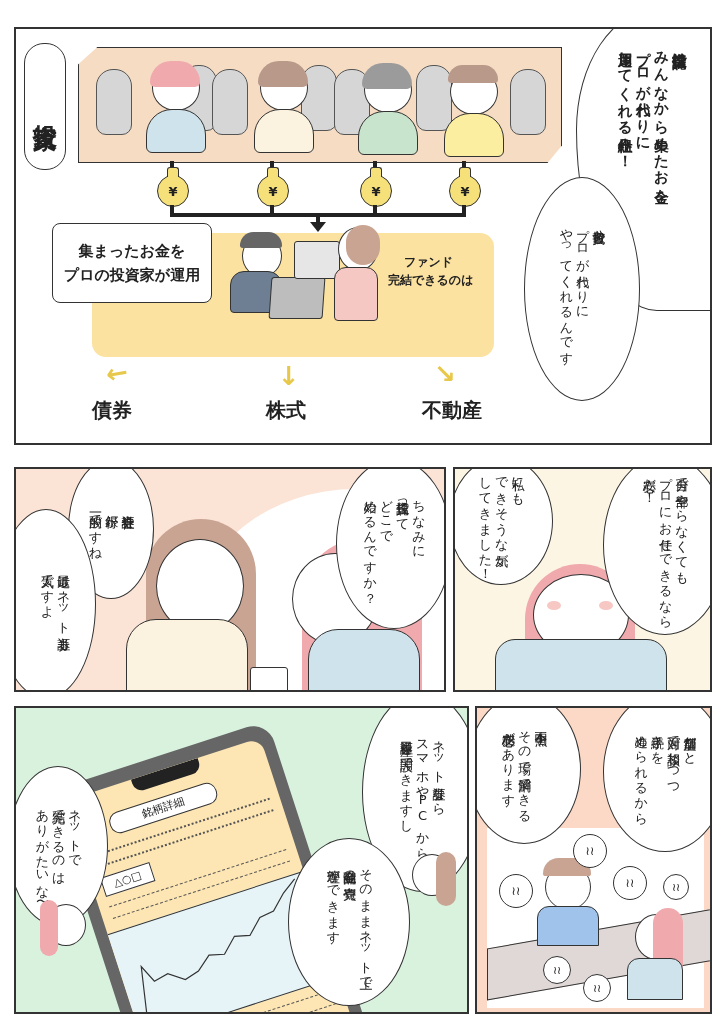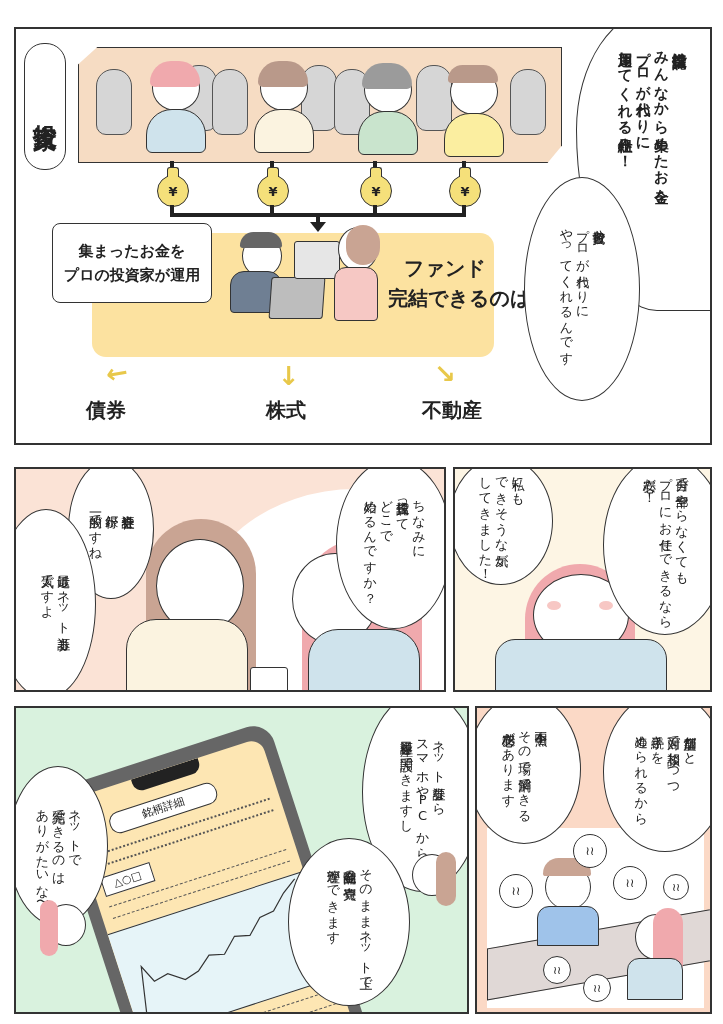--- a/index.html
+++ b/index.html
@@ -17,21 +17,21 @@
   .person{position:absolute;width:62px;height:86px;}
   .person .head{position:absolute;left:8px;top:0;width:46px;height:44px;border-radius:50%;background:#fff;border:1.2px solid #333;}
   .person .hair{position:absolute;left:6px;top:-4px;width:50px;height:26px;border-radius:25px 25px 6px 6px;}
   .person .body{position:absolute;left:2px;top:44px;width:58px;height:42px;border-radius:26px 26px 6px 6px;border:1.2px solid #333;}
   .bag{position:absolute;width:30px;height:30px;border-radius:50%;background:#f5e07a;border:1.2px solid #333;display:flex;align-items:center;justify-content:center;font-size:13px;font-weight:bold;}
   .bag:before{content:"";position:absolute;top:-9px;left:9px;width:10px;height:9px;background:#f5e07a;border:1.2px solid #333;border-bottom:none;border-radius:3px 3px 0 0;}
   .line-v{position:absolute;width:4px;background:#222;}
   .line-h{position:absolute;height:4px;background:#222;}
   .fund-box{position:absolute;left:76px;top:204px;width:402px;height:124px;background:#fce2a0;border-radius:14px;}
   .collect-note{position:absolute;left:36px;top:194px;width:158px;height:78px;background:#fff;border:1.5px solid #333;border-radius:8px;display:flex;flex-direction:column;align-items:center;justify-content:center;font-size:15px;font-weight:bold;line-height:1.6;}
-  .fund-mgr{position:absolute;left:372px;top:224px;font-size:20px;font-weight:bold;line-height:1.5;}
+  .fund-mgr{position:absolute;left:372px;top:224px;font-size:12px;font-weight:bold;line-height:1.5;}
   .various{position:absolute;left:120px;top:296px;font-size:18px;font-weight:bold;letter-spacing:9px;}
   .target{position:absolute;top:368px;font-size:20px;font-weight:bold;}
   .target .dot{position:absolute;left:6px;top:12px;width:34px;height:34px;border-radius:50%;background:#d8e9f0;z-index:-1;}
   .arrow-y{position:absolute;color:#e8c84a;font-size:26px;font-weight:bold;}
   
   .face{position:absolute;background:#fff;border:1.2px solid #333;border-radius:50%;}
   .blob{position:absolute;border:1.2px solid #333;}
 </style>
 </head>
 <body>
@@ -116,21 +116,21 @@
   <div class="fund-mgr">
     <div style="padding-left:16px;">ファンド</div>
     <div>完結できるのは</div>
   </div>
 
 
   <div class="arrow-y" style="left:90px;top:330px;transform:rotate(35deg);">↙</div>
   <div class="arrow-y" style="left:262px;top:332px;">↓</div>
   <div class="arrow-y" style="left:418px;top:330px;">↘</div>
 
-  <div class="target" style="left:70px;"><div class="dot"></div><span>債券</span></div>
+  <div class="target" style="left:76px;"><div class="dot"></div><span>債券</span></div>
   <div class="target" style="left:250px;"><div class="dot"></div><span>株式</span></div>
   <div class="target" style="left:406px;"><div class="dot" style="left:16px;"></div><span>不動産</span></div>
 
   <div class="abs" style="left:560px;top:-20px;width:160px;height:300px;background:#fff;border:1.5px solid #333;border-radius:50% 0 0 50%/40% 0 0 60%;"></div>
   <div class="abs vt bold" style="left:600px;top:12px;font-size:14.5px;">投資信託は
 みんなから集めたお金を
 プロが代わりに
 運用してくれる仕組み！</div>
 
   <div class="bubble" style="left:508px;top:148px;width:116px;height:224px;">

